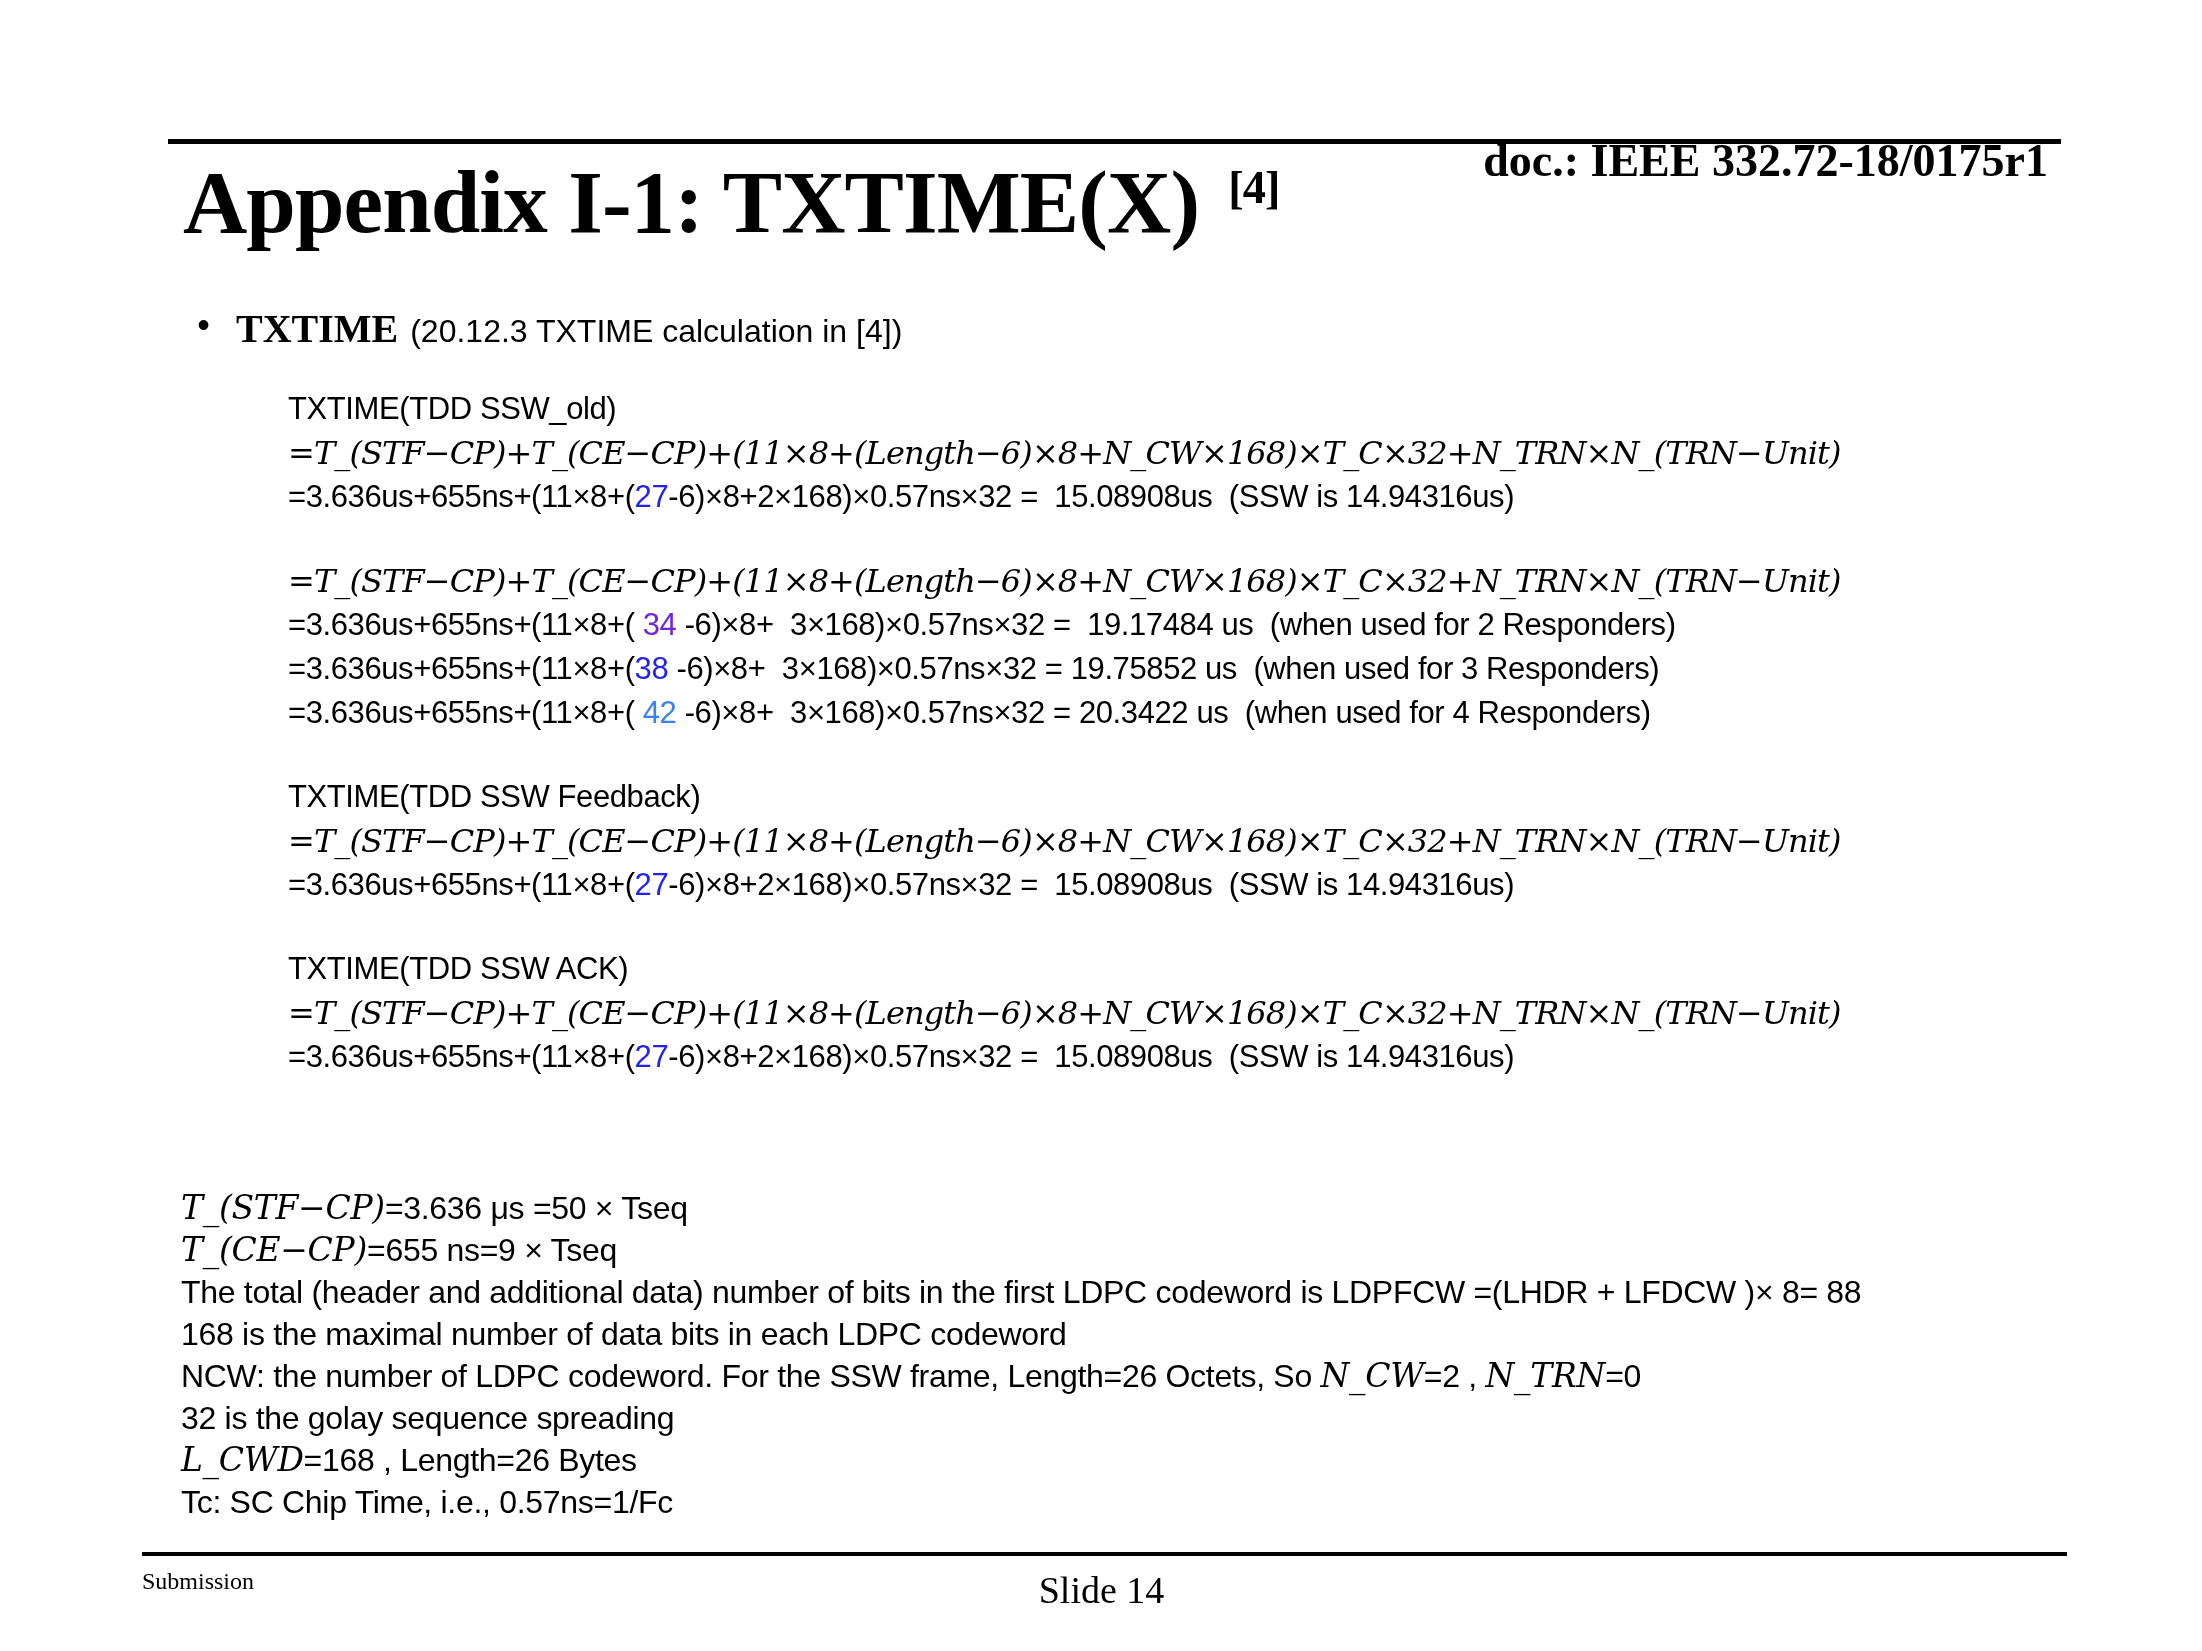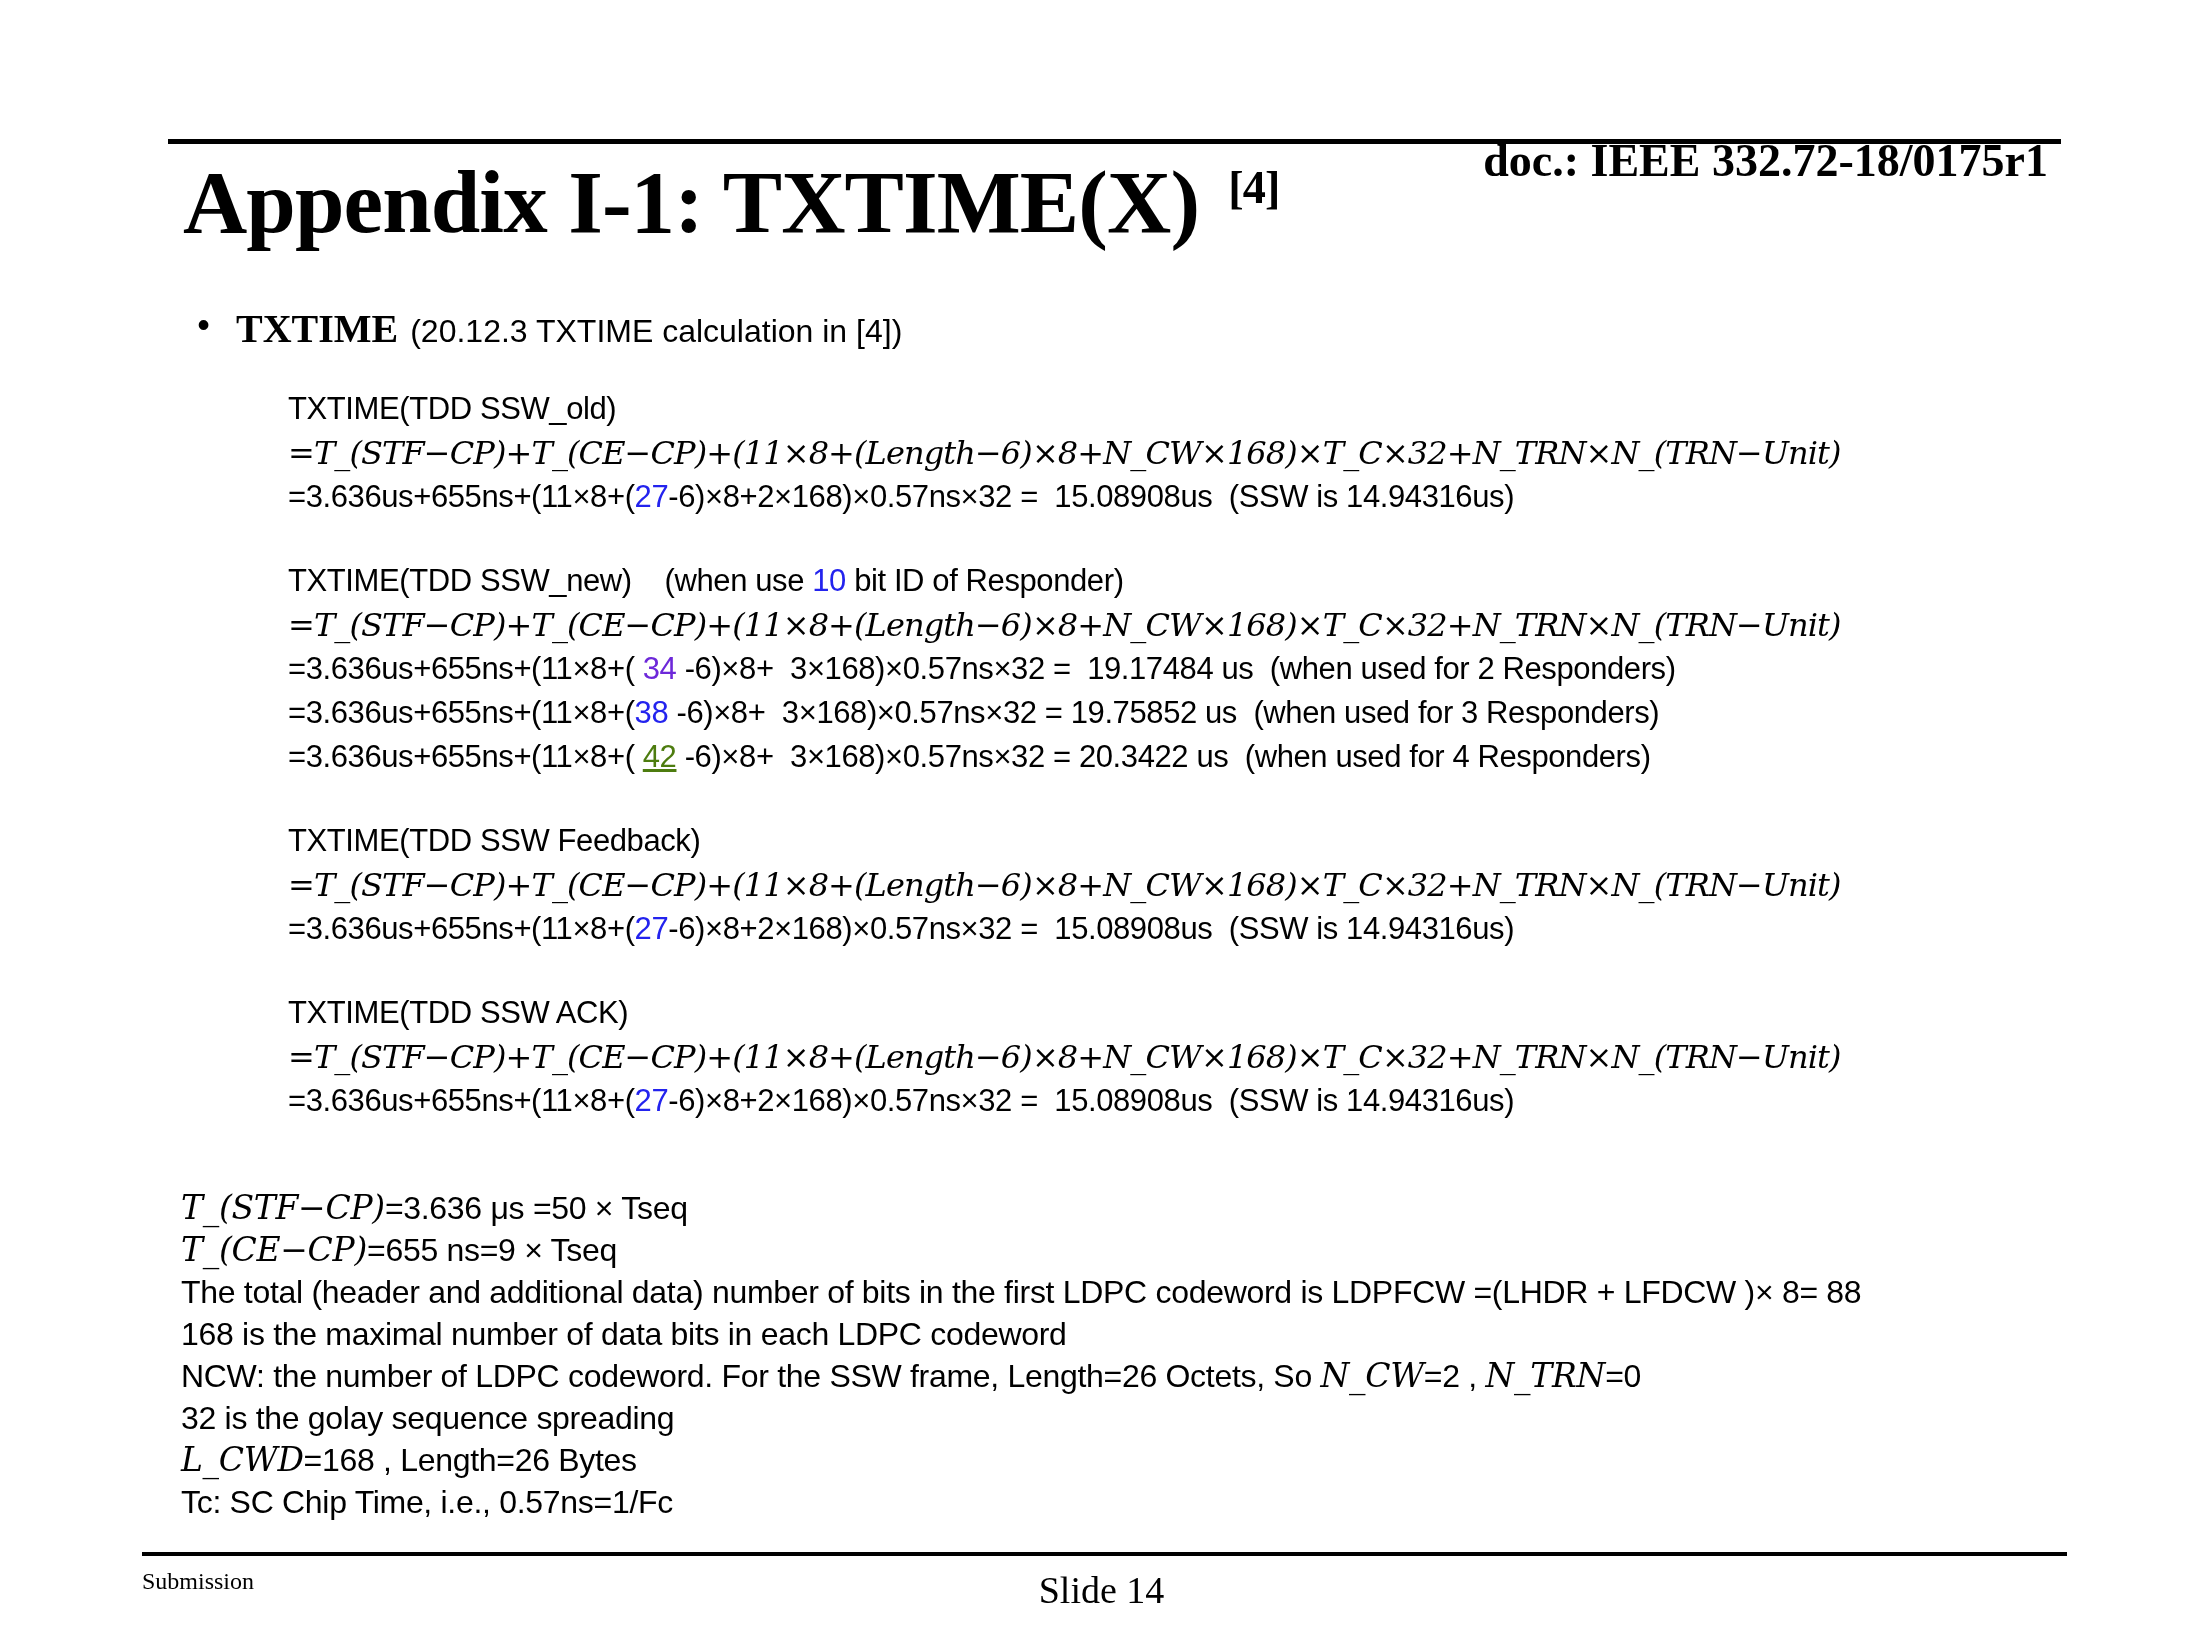--- a/index.html
+++ b/index.html
@@ -77,25 +77,24 @@
 
   <div class="content">
 
     <section class="block">
       <div class="block-title"><span>TXTIME(TDD SSW_old)</span><span class="hl" style="color: rgb(35, 35, 238);"></span><span></span></div>
       <div class="formula math">=T_(STF−CP)+T_(CE−CP)+(11×8+(Length−6)×8+N_CW×168)×T_C×32+N_TRN×N_(TRN−Unit)</div>
       <div class="calc"><span>=3.636us+655ns+(11×8+(</span><span class="hl" style="color: rgb(35, 35, 238);">27</span><span>-6)×8+2×168)×0.57ns×32 =  15.08908us  (SSW is 14.94316us)</span></div>
     </section>
 
     <section class="block">
-      <div class="block-title"><span>TXTIME(TDD SSW_new)    (when use </span><span class="hl" style="color: rgb(35, 35, 238);">10</span><span> bit ID of Responder)</span></div>
       <div class="formula math">=T_(STF−CP)+T_(CE−CP)+(11×8+(Length−6)×8+N_CW×168)×T_C×32+N_TRN×N_(TRN−Unit)</div>
       <div class="calc"><span>=3.636us+655ns+(11×8+( </span><span class="hl" style="color: #6d28d9;">34</span><span> -6)×8+  3×168)×0.57ns×32 =  19.17484 us  (when used for 2 Responders)</span></div>
       <div class="calc"><span>=3.636us+655ns+(11×8+(</span><span class="hl" style="color: rgb(35, 35, 238); text-align: center;">38</span><span> -6)×8+  3×168)×0.57ns×32 = 19.75852 us  (when used for 3 Responders)</span></div>
-      <div class="calc"><span>=3.636us+655ns+(11×8+( </span><span class="hl" style="color: #4d7c0f; text-decoration: underline;">42</span><span> -6)×8+  3×168)×0.57ns×32 = 20.3422 us  (when used for 4 Responders)</span></div>
+      <div class="calc"><span>=3.636us+655ns+(11×8+( </span><span class="hl" style="color: #3b82f6;">42</span><span> -6)×8+  3×168)×0.57ns×32 = 20.3422 us  (when used for 4 Responders)</span></div>
     </section>
 
     <section class="block">
       <div class="block-title"><span>TXTIME(TDD SSW Feedback)</span><span class="hl" style="color: rgb(35, 35, 238);"></span><span></span></div>
       <div class="formula math">=T_(STF−CP)+T_(CE−CP)+(11×8+(Length−6)×8+N_CW×168)×T_C×32+N_TRN×N_(TRN−Unit)</div>
       <div class="calc"><span>=3.636us+655ns+(11×8+(</span><span class="hl" style="color: rgb(35, 35, 238);">27</span><span>-6)×8+2×168)×0.57ns×32 =  15.08908us  (SSW is 14.94316us)</span></div>
     </section>
 
     <section class="block">
       <div class="block-title"><span>TXTIME(TDD SSW ACK)</span><span class="hl" style="color: rgb(35, 35, 238);"></span><span></span></div>

